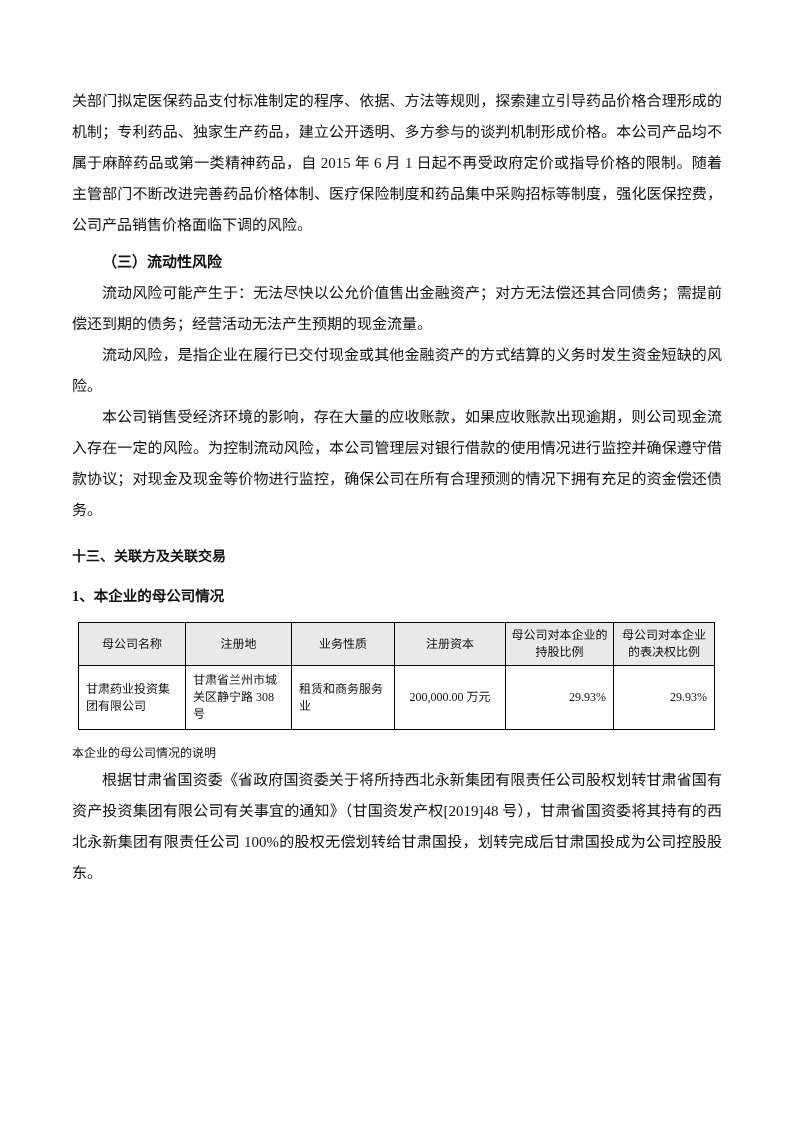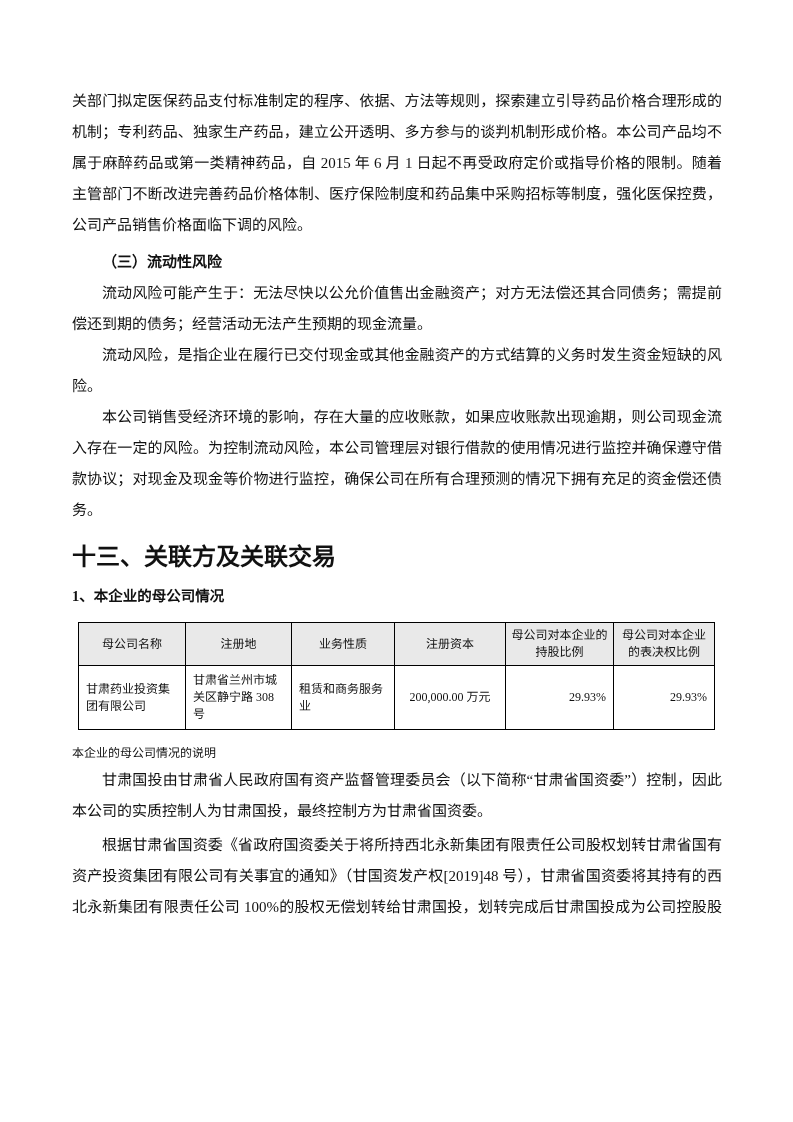--- a/index.html
+++ b/index.html
@@ -27,21 +27,21 @@
   }
   .indent { text-indent: 2em; }
   .h-risk {
     font-size: 15px;
     line-height: 31px;
     font-weight: bold;
     margin: 6px 0 0 0;
     text-indent: 2em;
   }
   .h-section {
-    font-size: 24px;
+    font-size: 14px;
     line-height: 34px;
     font-weight: bold;
     margin: 14px 0 4px 0;
   }
   .h-sub {
     font-size: 14.5px;
     line-height: 28px;
     font-weight: bold;
     margin: 8px 0 0 0;
   }
@@ -134,20 +134,19 @@
           <td class="ac">200,000.00 万元</td>
           <td class="ar">29.93%</td>
           <td class="ar">29.93%</td>
         </tr>
       </tbody>
     </table>
 
     <p class="table-note">本企业的母公司情况的说明</p>
 
 
-    <p class="body-text indent para-gap">甘肃国投由甘肃省人民政府国有资产监督管理委员会（以下简称“甘肃省国资委”）控制，因此本公司的实质控制人为甘肃国投，最终控制方为甘肃省国资委。</p>
 
     <p class="body-text indent para-gap">根据甘肃省国资委《省政府国资委关于将所持西北永新集团有限责任公司股权划转甘肃省国有资产投资集团有限公司有关事宜的通知》（甘国资发产权[2019]48 号），甘肃省国资委将其持有的西北永新集团有限责任公司 100%的股权无偿划转给甘肃国投，划转完成后甘肃国投成为公司控股股东。</p>
 
   </div>
 
   <div class="page-number">107</div>
 </div>
 
 </body></html>

